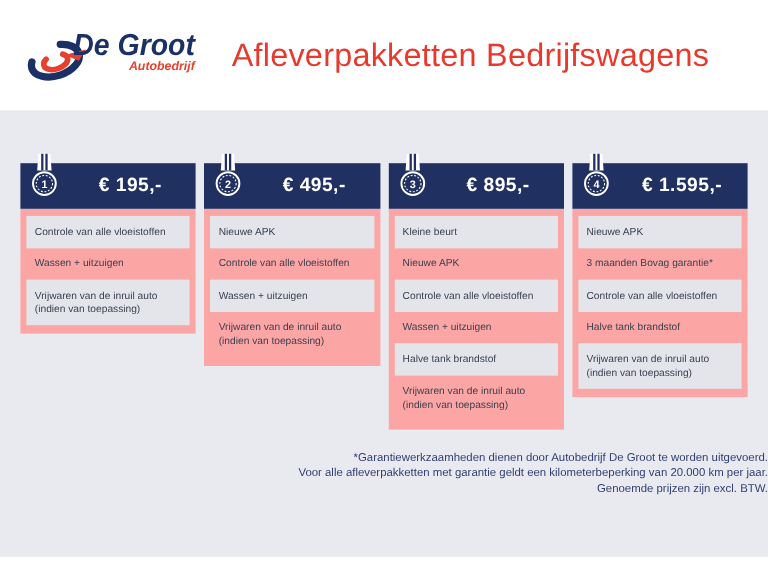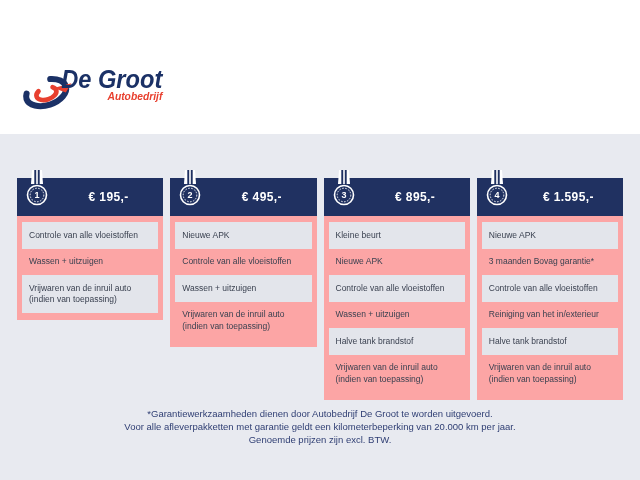--- a/index.html
+++ b/index.html
@@ -1,38 +1,38 @@
 <!DOCTYPE html>
 <html><head>
 <meta charset="utf-8">
 <style>
   html,body{margin:0;padding:0;}
   body{font-family:"Liberation Sans",sans-serif;background:#ffffff;}
   .page{width:640px;height:480px;background:#ffffff;overflow:hidden;position:relative;}
 
   
-  .top-band{height:92px;display:flex;align-items:center;padding:0 18px;box-sizing:border-box;background:#ffffff;margin-top:42px;}
+  .top-band{height:92px;display:flex;align-items:center;padding:0 18px;box-sizing:border-box;background:#ffffff;}
   .logo-wrap{width:150px;flex:0 0 auto;}
   .page-title{flex:1;text-align:center;color:#e63a2e;font-size:27px;font-weight:400;letter-spacing:0.2px;padding-right:6px;}
 
   
   .main{height:372px;background:#e8eaf0;box-sizing:border-box;padding-top:44px;overflow:hidden;}
   .columns{display:grid;grid-template-columns:repeat(4,1fr);gap:7px;padding:0 17px;align-items:start;}
 
   .package{position:relative;}
   .package-header{background:#203161;height:38px;position:relative;display:flex;align-items:center;justify-content:center;}
   .medal{position:absolute;left:7px;top:-8px;width:26px;height:44px;}
-  .package-price{color:#ffffff;font-weight:bold;font-size:12px;letter-spacing:0.4px;margin-left:37px;white-space:nowrap;}
+  .package-price{color:#ffffff;font-weight:bold;font-size:16px;letter-spacing:0.4px;margin-left:37px;white-space:nowrap;}
 
   .package-card{background:#fca5a5;padding:6px 5px 7px 5px;}
   .package-item{font-size:8.5px;line-height:11.5px;color:#3a4150;padding:7.5px 2px 7.5px 7px;white-space:pre-line;}
   .package-item:nth-child(odd){background:#e3e5eb;}
 
   
-  .footnotes{margin-top:7px;text-align:center;color:#2f3e73;font-size:9.5px;line-height:13px;}
+  .footnotes{margin-top:17px;text-align:right;color:#2f3e73;font-size:9.5px;line-height:13px;}
   .website{margin-top:6px;text-align:center;color:#1e2c5e;font-weight:bold;font-size:15px;letter-spacing:0.2px;}
 </style>
 </head>
 <body>
 
 <div class="page">
 
   <div class="top-band">
     <div class="logo-wrap">
       <svg width="150" height="58" viewBox="0 0 160 58">
@@ -42,20 +42,21 @@
         </g>
 
         <g transform="rotate(-18 30 36)">
           <ellipse cx="30" cy="37" rx="11" ry="6.5" fill="none" stroke="#e8402f" stroke-width="5" stroke-linecap="round" stroke-dasharray="40 16" stroke-dashoffset="6"></ellipse>
         </g>
         <polygon points="38,31 57,26 51,36" fill="#e8402f"></polygon>
         <text x="46" y="31" font-size="27" font-weight="bold" font-style="italic" fill="#1b3166" textLength="108" lengthAdjust="spacingAndGlyphs">De Groot</text>
         <text x="154" y="44" text-anchor="end" font-size="11" font-weight="bold" font-style="italic" fill="#e8402f">Autobedrijf</text>
       </svg>
     </div>
+    <div class="page-title">Afleverpakketten Bedrijfswagens</div>
   </div>
 
   <div class="main">
     <div class="columns">
 
       <div class="package">
         <div class="package-header">
           <svg class="medal" viewBox="0 0 26 44">
             <path d="M8 0 L18 0 L19 14 L7 14 Z" fill="#ffffff"></path>
             <rect x="10.3" y="0" width="1.9" height="14" fill="#203161"></rect>
@@ -127,21 +128,20 @@
             <circle cx="13" cy="25" r="9.5" fill="#203161" stroke="#ffffff" stroke-width="1.6"></circle>
             <circle cx="13" cy="25" r="6.8" fill="none" stroke="#ffffff" stroke-width="0.9" stroke-dasharray="1.6 1.4"></circle>
             <text x="13" y="28.4" text-anchor="middle" font-size="9" font-weight="bold" fill="#ffffff">4</text>
           </svg>
           <span class="package-price">€ 1.595,-</span>
         </div>
         <div class="package-card">
           <div class="package-item">Nieuwe APK</div>
           <div class="package-item">3 maanden Bovag garantie*</div>
           <div class="package-item">Controle van alle vloeistoffen</div>
-          <div class="package-item">Reiniging van het in/exterieur</div>
           <div class="package-item">Halve tank brandstof</div>
           <div class="package-item">Vrijwaren van de inruil auto
 (indien van toepassing)</div>
         </div>
       </div>
 
     </div>
 
     <div class="footnotes">
       <div>*Garantiewerkzaamheden dienen door Autobedrijf De Groot te worden uitgevoerd.</div>

